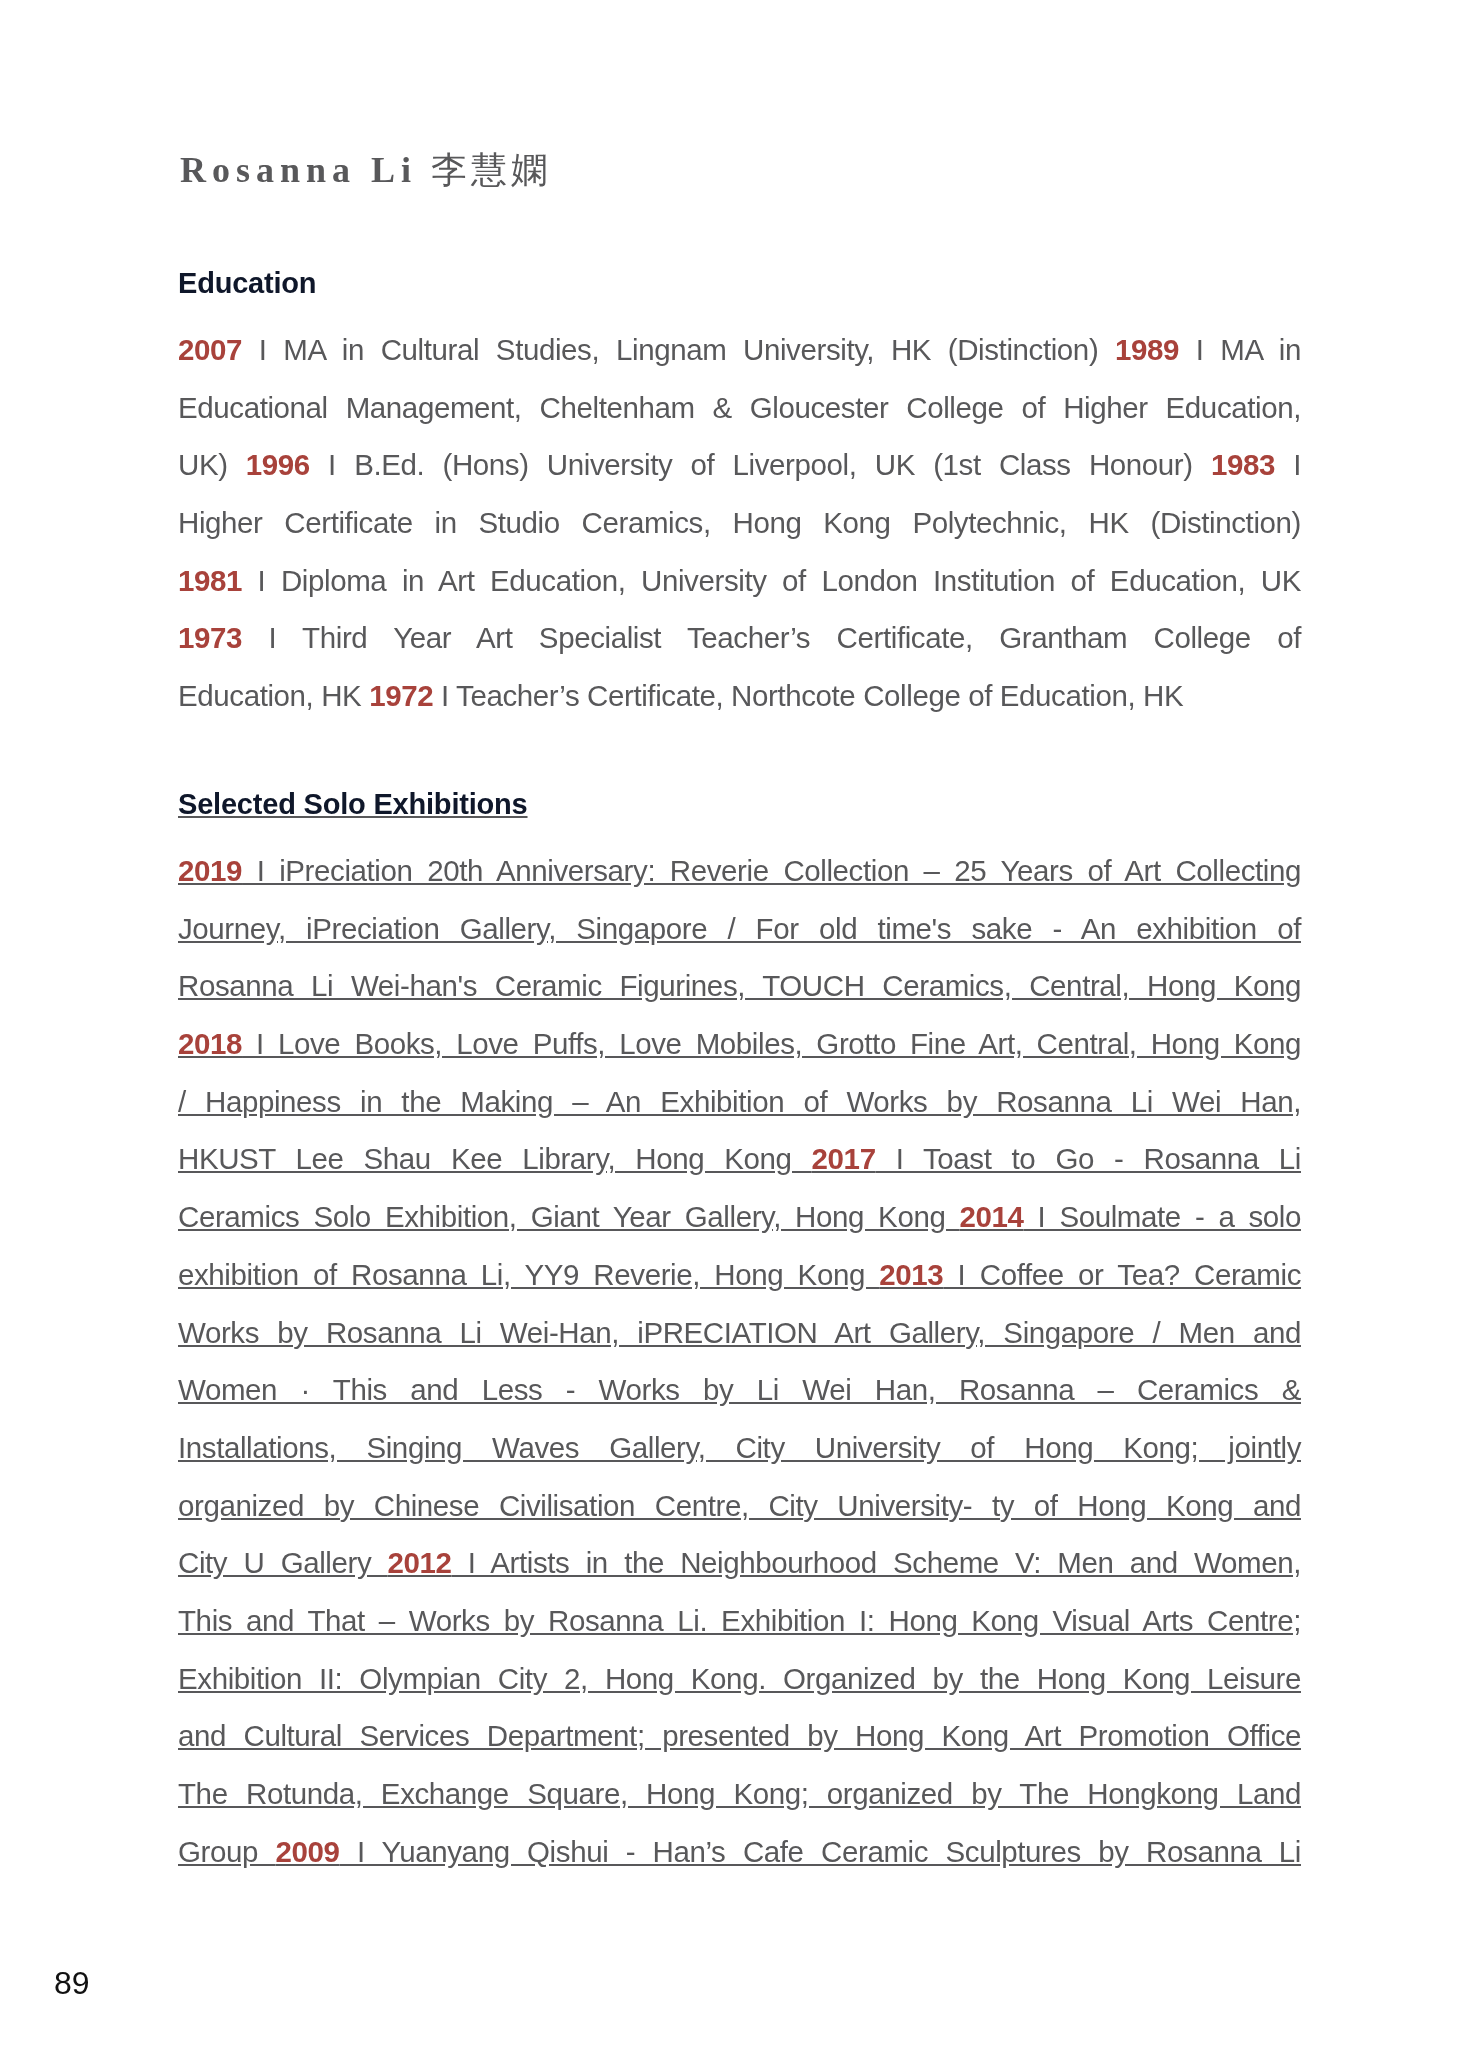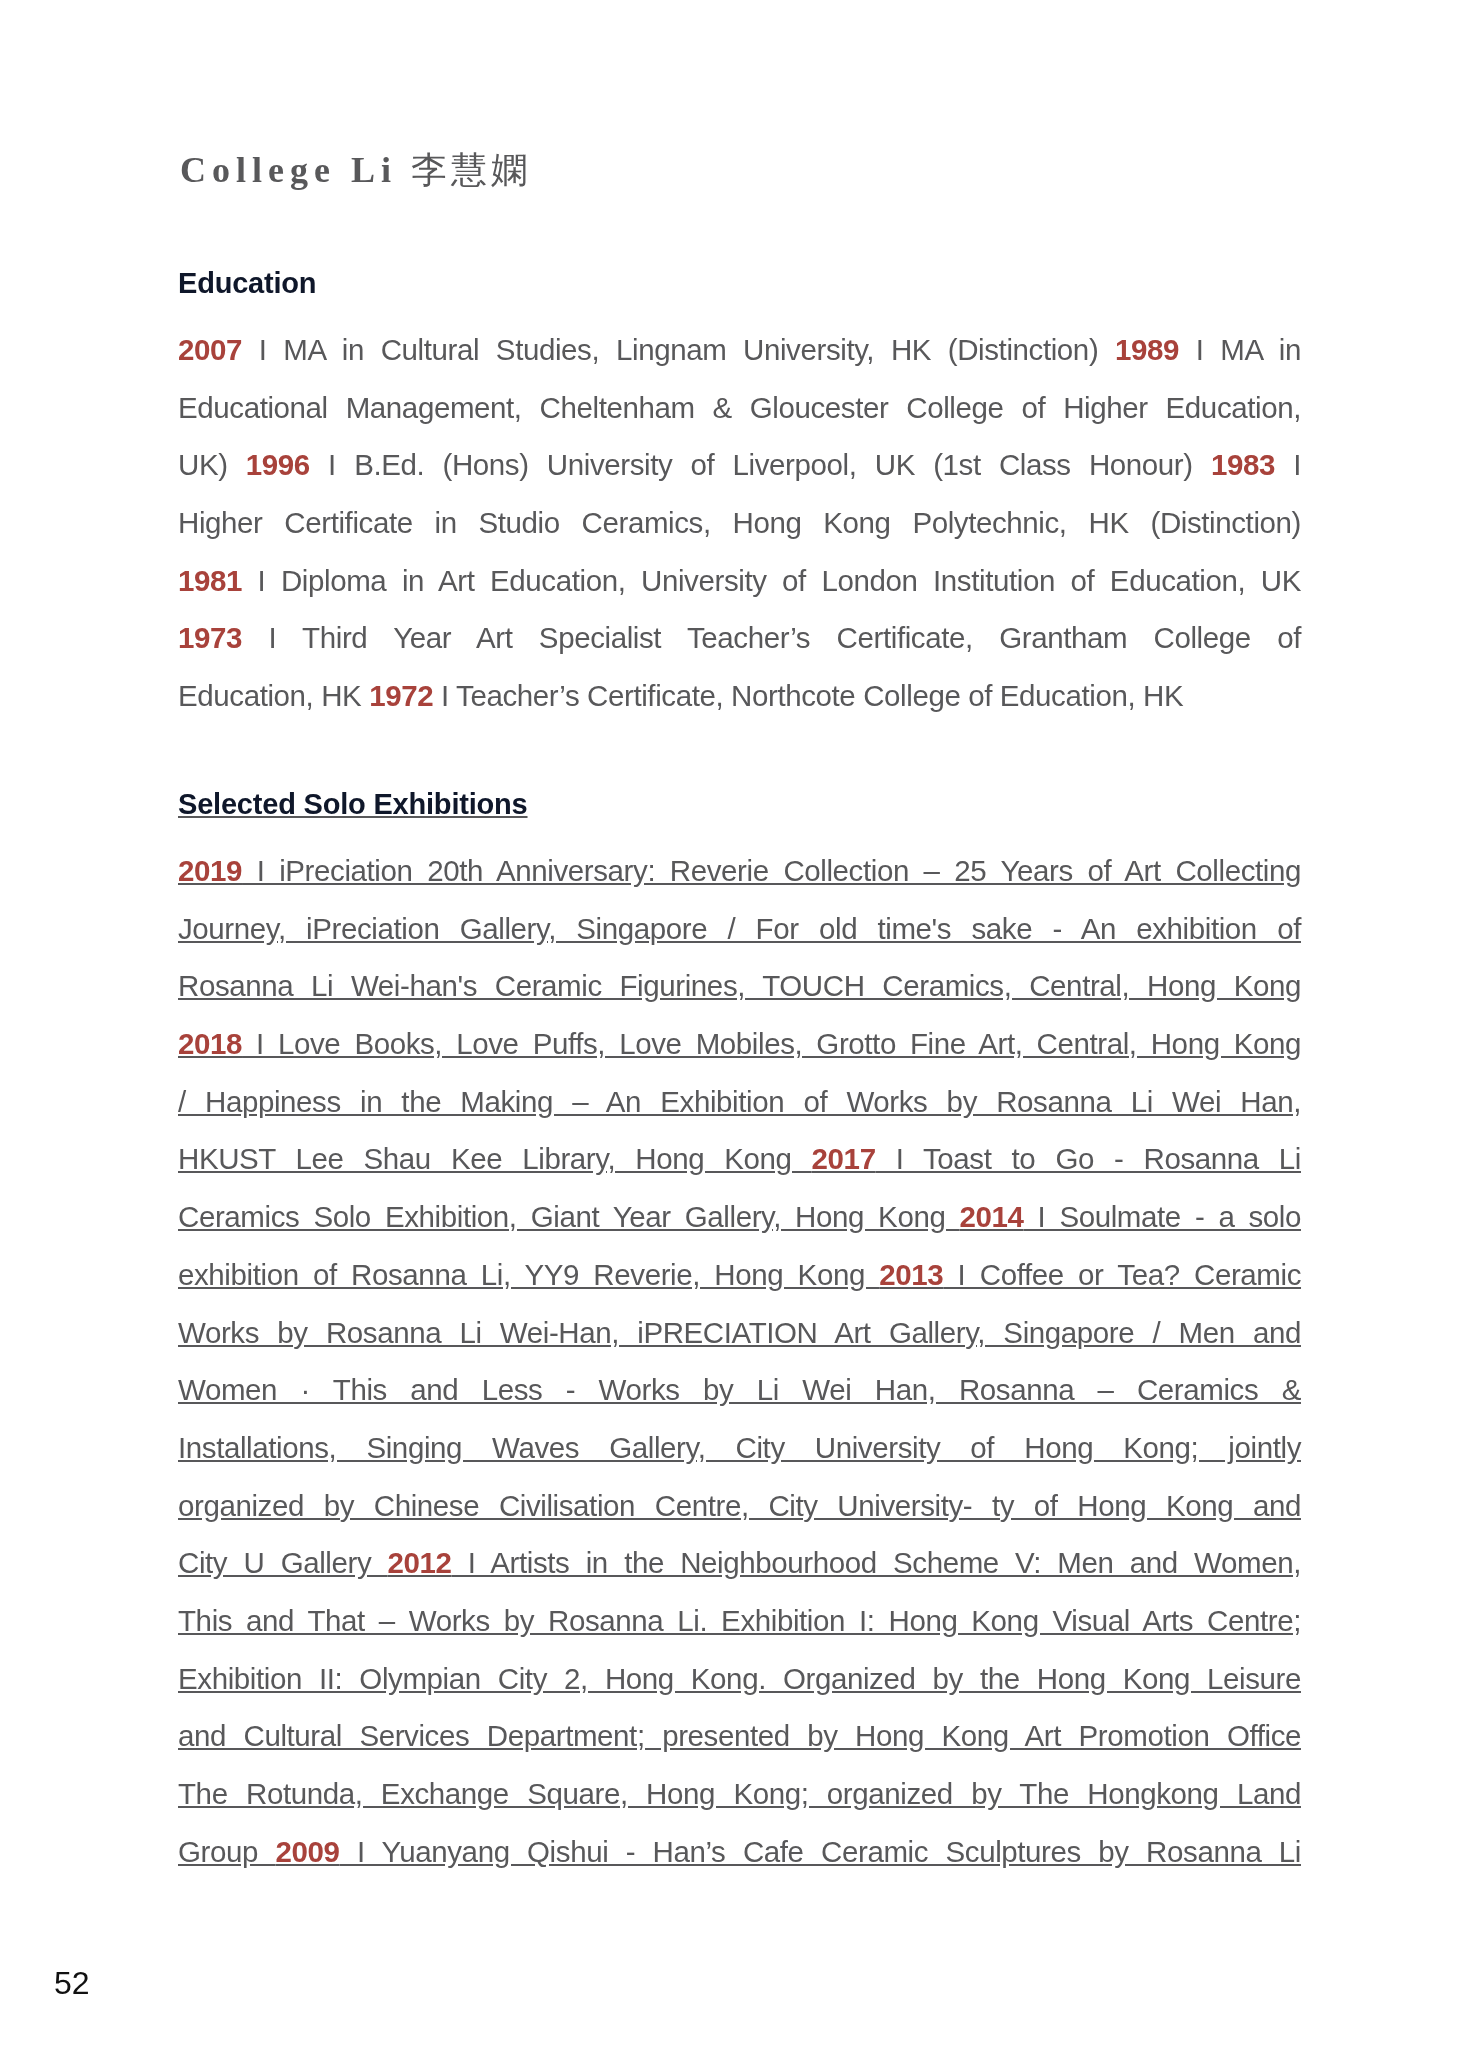--- a/index.html
+++ b/index.html
@@ -69,21 +69,21 @@
       left: 54px;
       top: 1965px;
       font-size: 32px;
       color: #111111;
     }
   </style>
 </head>
 <body>
 
 <div class="page-title">
-  <span>College Li</span><span class="cn">李慧嫻</span>
+  <span>Rosanna Li</span><span class="cn">李慧嫻</span>
 </div>
 
 <section class="section education">
   <div class="section-heading">Education</div>
   <div class="section-body">
       <div class="line"><span class="year">2007</span><span> I MA in Cultural Studies, Lingnam University, HK (Distinction) </span><span class="year">1989</span><span> I MA in</span></div>
       <div class="line"><span>Educational Management, Cheltenham &amp; Gloucester College of Higher Education,</span></div>
       <div class="line"><span>UK) </span><span class="year">1996</span><span> I B.Ed. (Hons) University of Liverpool, UK (1st Class Honour) </span><span class="year">1983</span><span> I</span></div>
       <div class="line"><span>Higher Certificate in Studio Ceramics, Hong Kong Polytechnic, HK (Distinction)</span></div>
       <div class="line"><span class="year">1981</span><span> I Diploma in Art Education, University of London Institution of Education, UK</span></div>
@@ -109,13 +109,13 @@
       <div class="line"><span>organized by Chinese Civilisation Centre, City University- ty of Hong Kong and</span></div>
       <div class="line"><span>City U Gallery </span><span class="year">2012</span><span> I Artists in the Neighbourhood Scheme V: Men and Women,</span></div>
       <div class="line"><span>This and That – Works by Rosanna Li. Exhibition I: Hong Kong Visual Arts Centre;</span></div>
       <div class="line"><span>Exhibition II: Olympian City 2, Hong Kong. Organized by the Hong Kong Leisure</span></div>
       <div class="line"><span>and Cultural Services Department; presented by Hong Kong Art Promotion Office</span></div>
       <div class="line"><span>The Rotunda, Exchange Square, Hong Kong; organized by The Hongkong Land</span></div>
       <div class="line"><span>Group </span><span class="year">2009</span><span> I Yuanyang Qishui - Han’s Cafe Ceramic Sculptures by Rosanna Li</span></div>
     </div>
 </section>
 
-<div class="page-number">52</div>
+<div class="page-number">89</div>
 
 </body></html>

